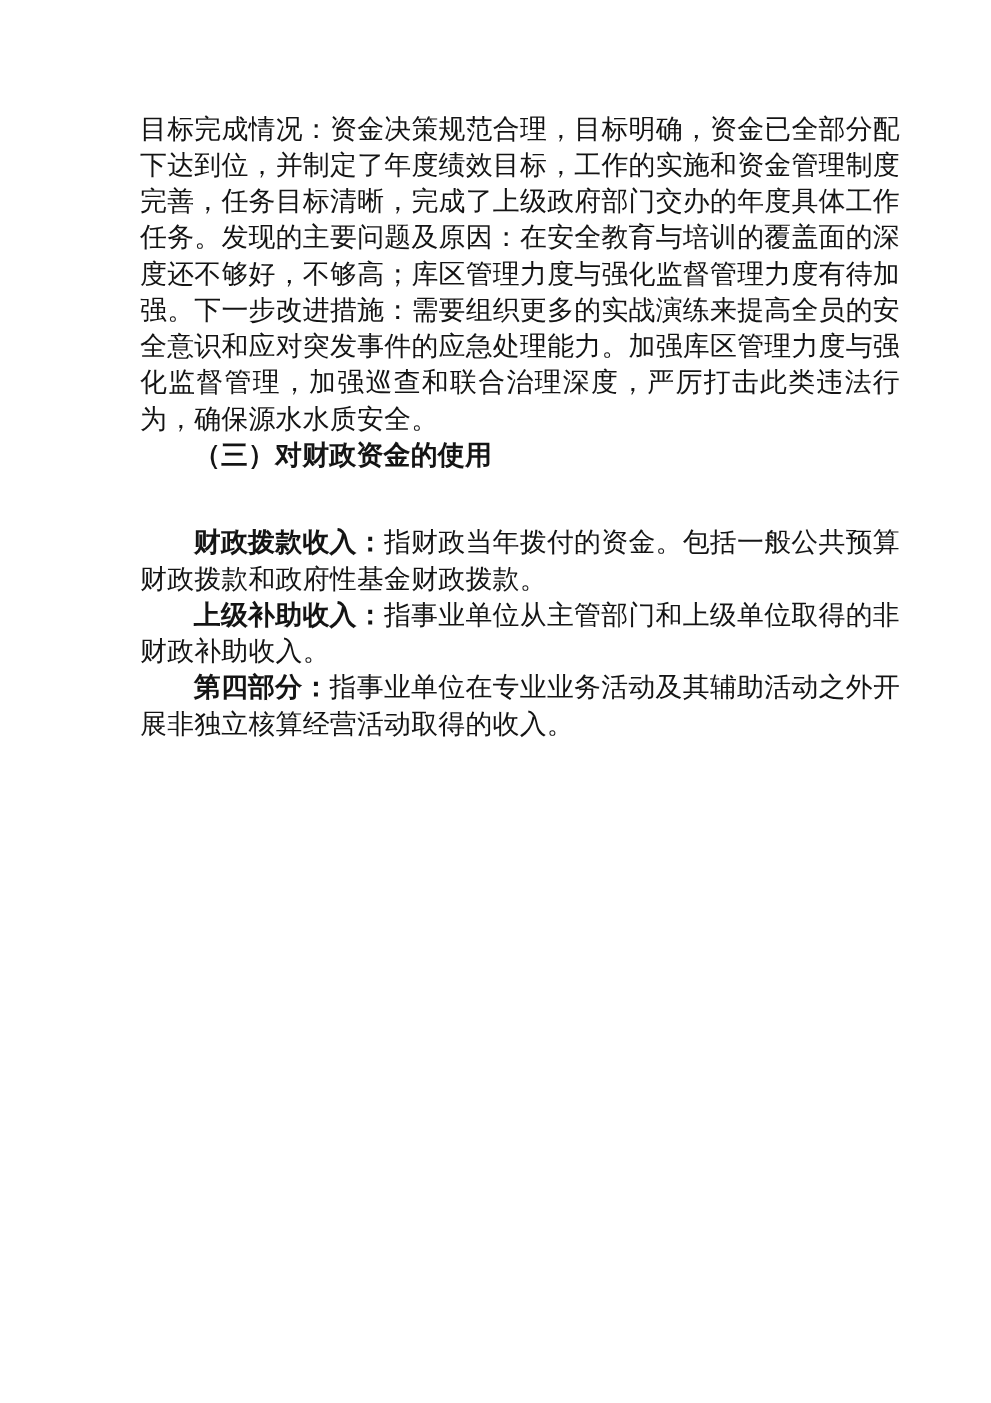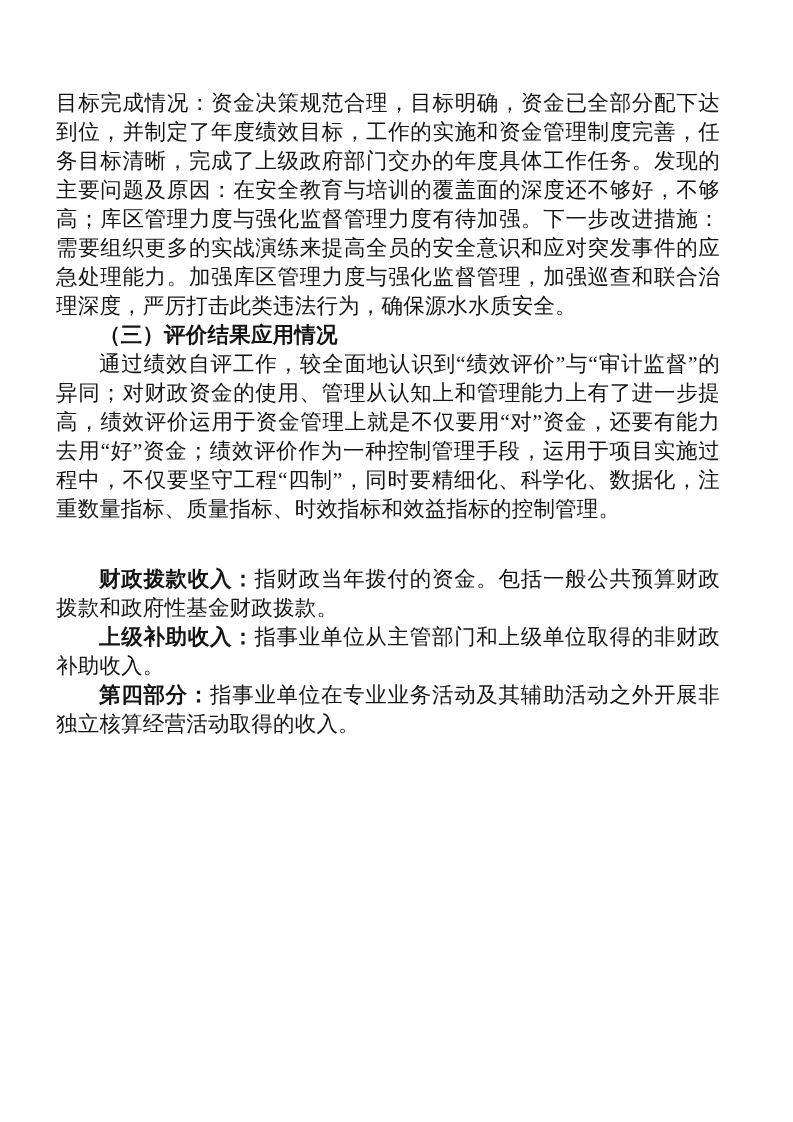--- a/index.html
+++ b/index.html
@@ -11,21 +11,21 @@
     width: 793px;
     height: 1122px;
     overflow: hidden;
     font-family: "Liberation Serif", "DejaVu Serif", serif;
     color: #141414;
   }
   .page {
     box-sizing: border-box;
     width: 793px;
     height: 1122px;
-    padding: 89px 73px 0 56px;
+    padding: 89px 73px 0 112px;
   }
   .para {
     margin: 0;
     font-size: 21.5px;
     line-height: 29px;
     text-align: justify;
     text-justify: inter-character;
     letter-spacing: 0.2px;
   }
   .indent {
@@ -58,23 +58,22 @@
     font-family: Liberation Sans, sans-serif;
   }
 </style>
 </head>
 <body>
 
 <div class="page">
 
   <p class="para">目标完成情况：资金决策规范合理，目标明确，资金已全部分配下达到位，并制定了年度绩效目标，工作的实施和资金管理制度完善，任务目标清晰，完成了上级政府部门交办的年度具体工作任务。发现的主要问题及原因：在安全教育与培训的覆盖面的深度还不够好，不够高；库区管理力度与强化监督管理力度有待加强。下一步改进措施：需要组织更多的实战演练来提高全员的安全意识和应对突发事件的应急处理能力。加强库区管理力度与强化监督管理，加强巡查和联合治理深度，严厉打击此类违法行为，确保源水水质安全。</p>
 
-  <p class="section-heading">（三）评价结果应用情况</p>
+  <p class="section-heading">（三）对财政资金的使用</p>
 
-  <p class="para indent">通过绩效自评工作，较全面地认识到“绩效评价”与“审计监督”的异同；对财政资金的使用、管理从认知上和管理能力上有了进一步提高，绩效评价运用于资金管理上就是不仅要用“对”资金，还要有能力去用“好”资金；绩效评价作为一种控制管理手段，运用于项目实施过程中，不仅要坚守工程“四制”，同时要精细化、科学化、数据化，注重数量指标、质量指标、时效指标和效益指标的控制管理。</p>
 
 
   <div class="definitions">
 
     <p class="para indent"><span class="definition-term">财政拨款收入：</span><span>指财政当年拨付的资金。包括一般公共预算财政拨款和政府性基金财政拨款。</span></p>
 
     <p class="para indent"><span class="definition-term">上级补助收入：</span><span>指事业单位从主管部门和上级单位取得的非财政补助收入。</span></p>
 
 
     <p class="para indent"><span class="definition-term">第四部分：</span><span>指事业单位在专业业务活动及其辅助活动之外开展非独立核算经营活动取得的收入。</span></p>

